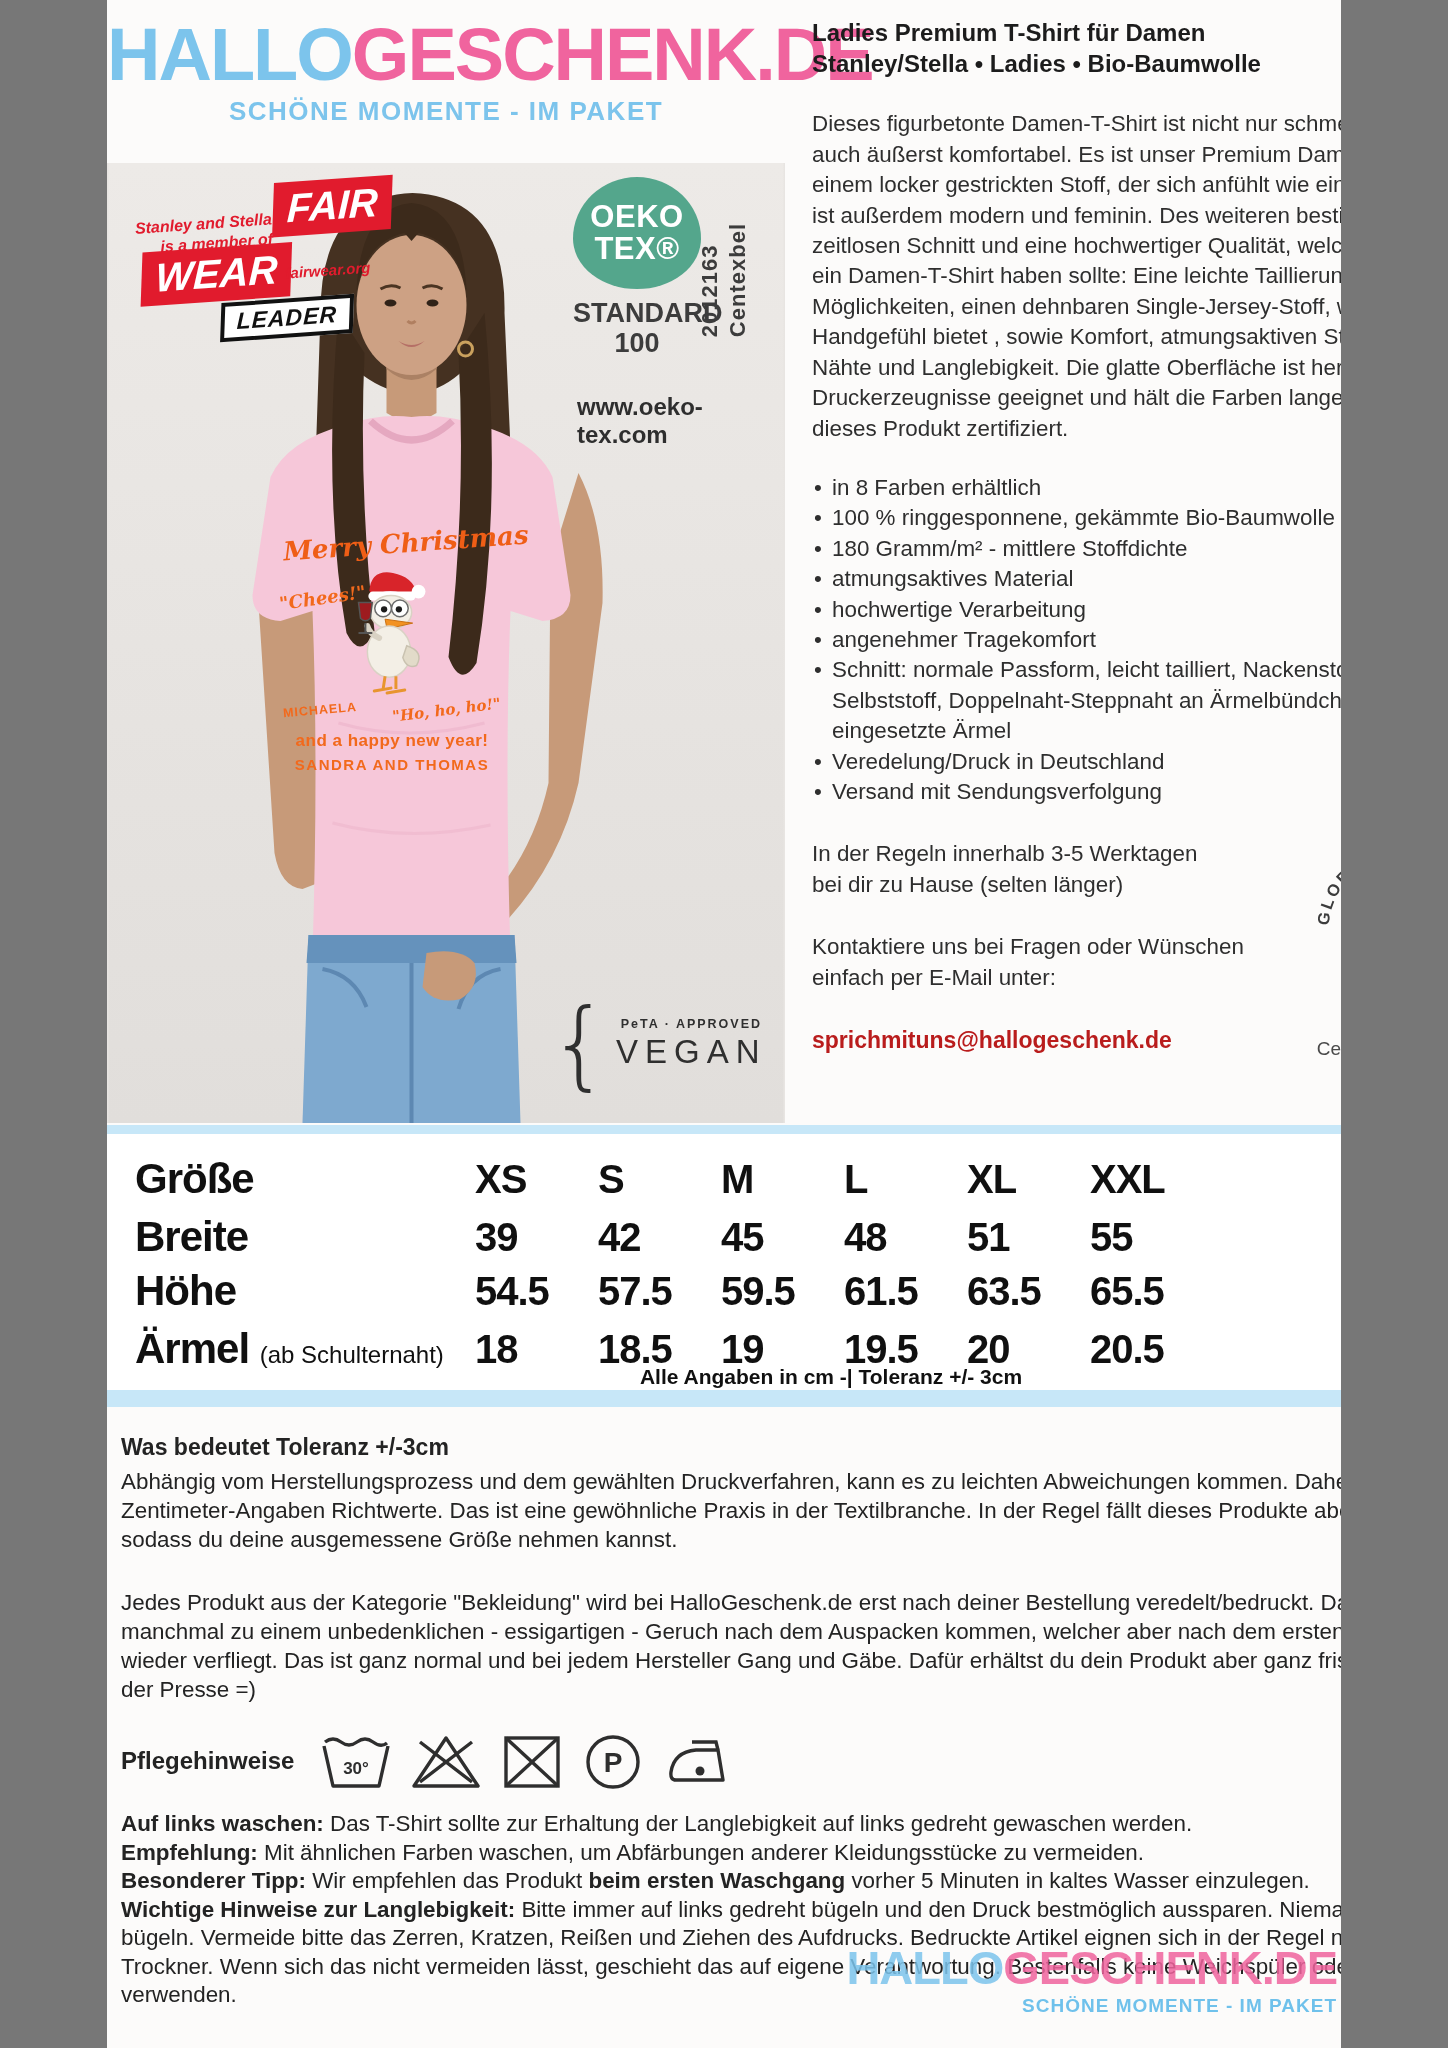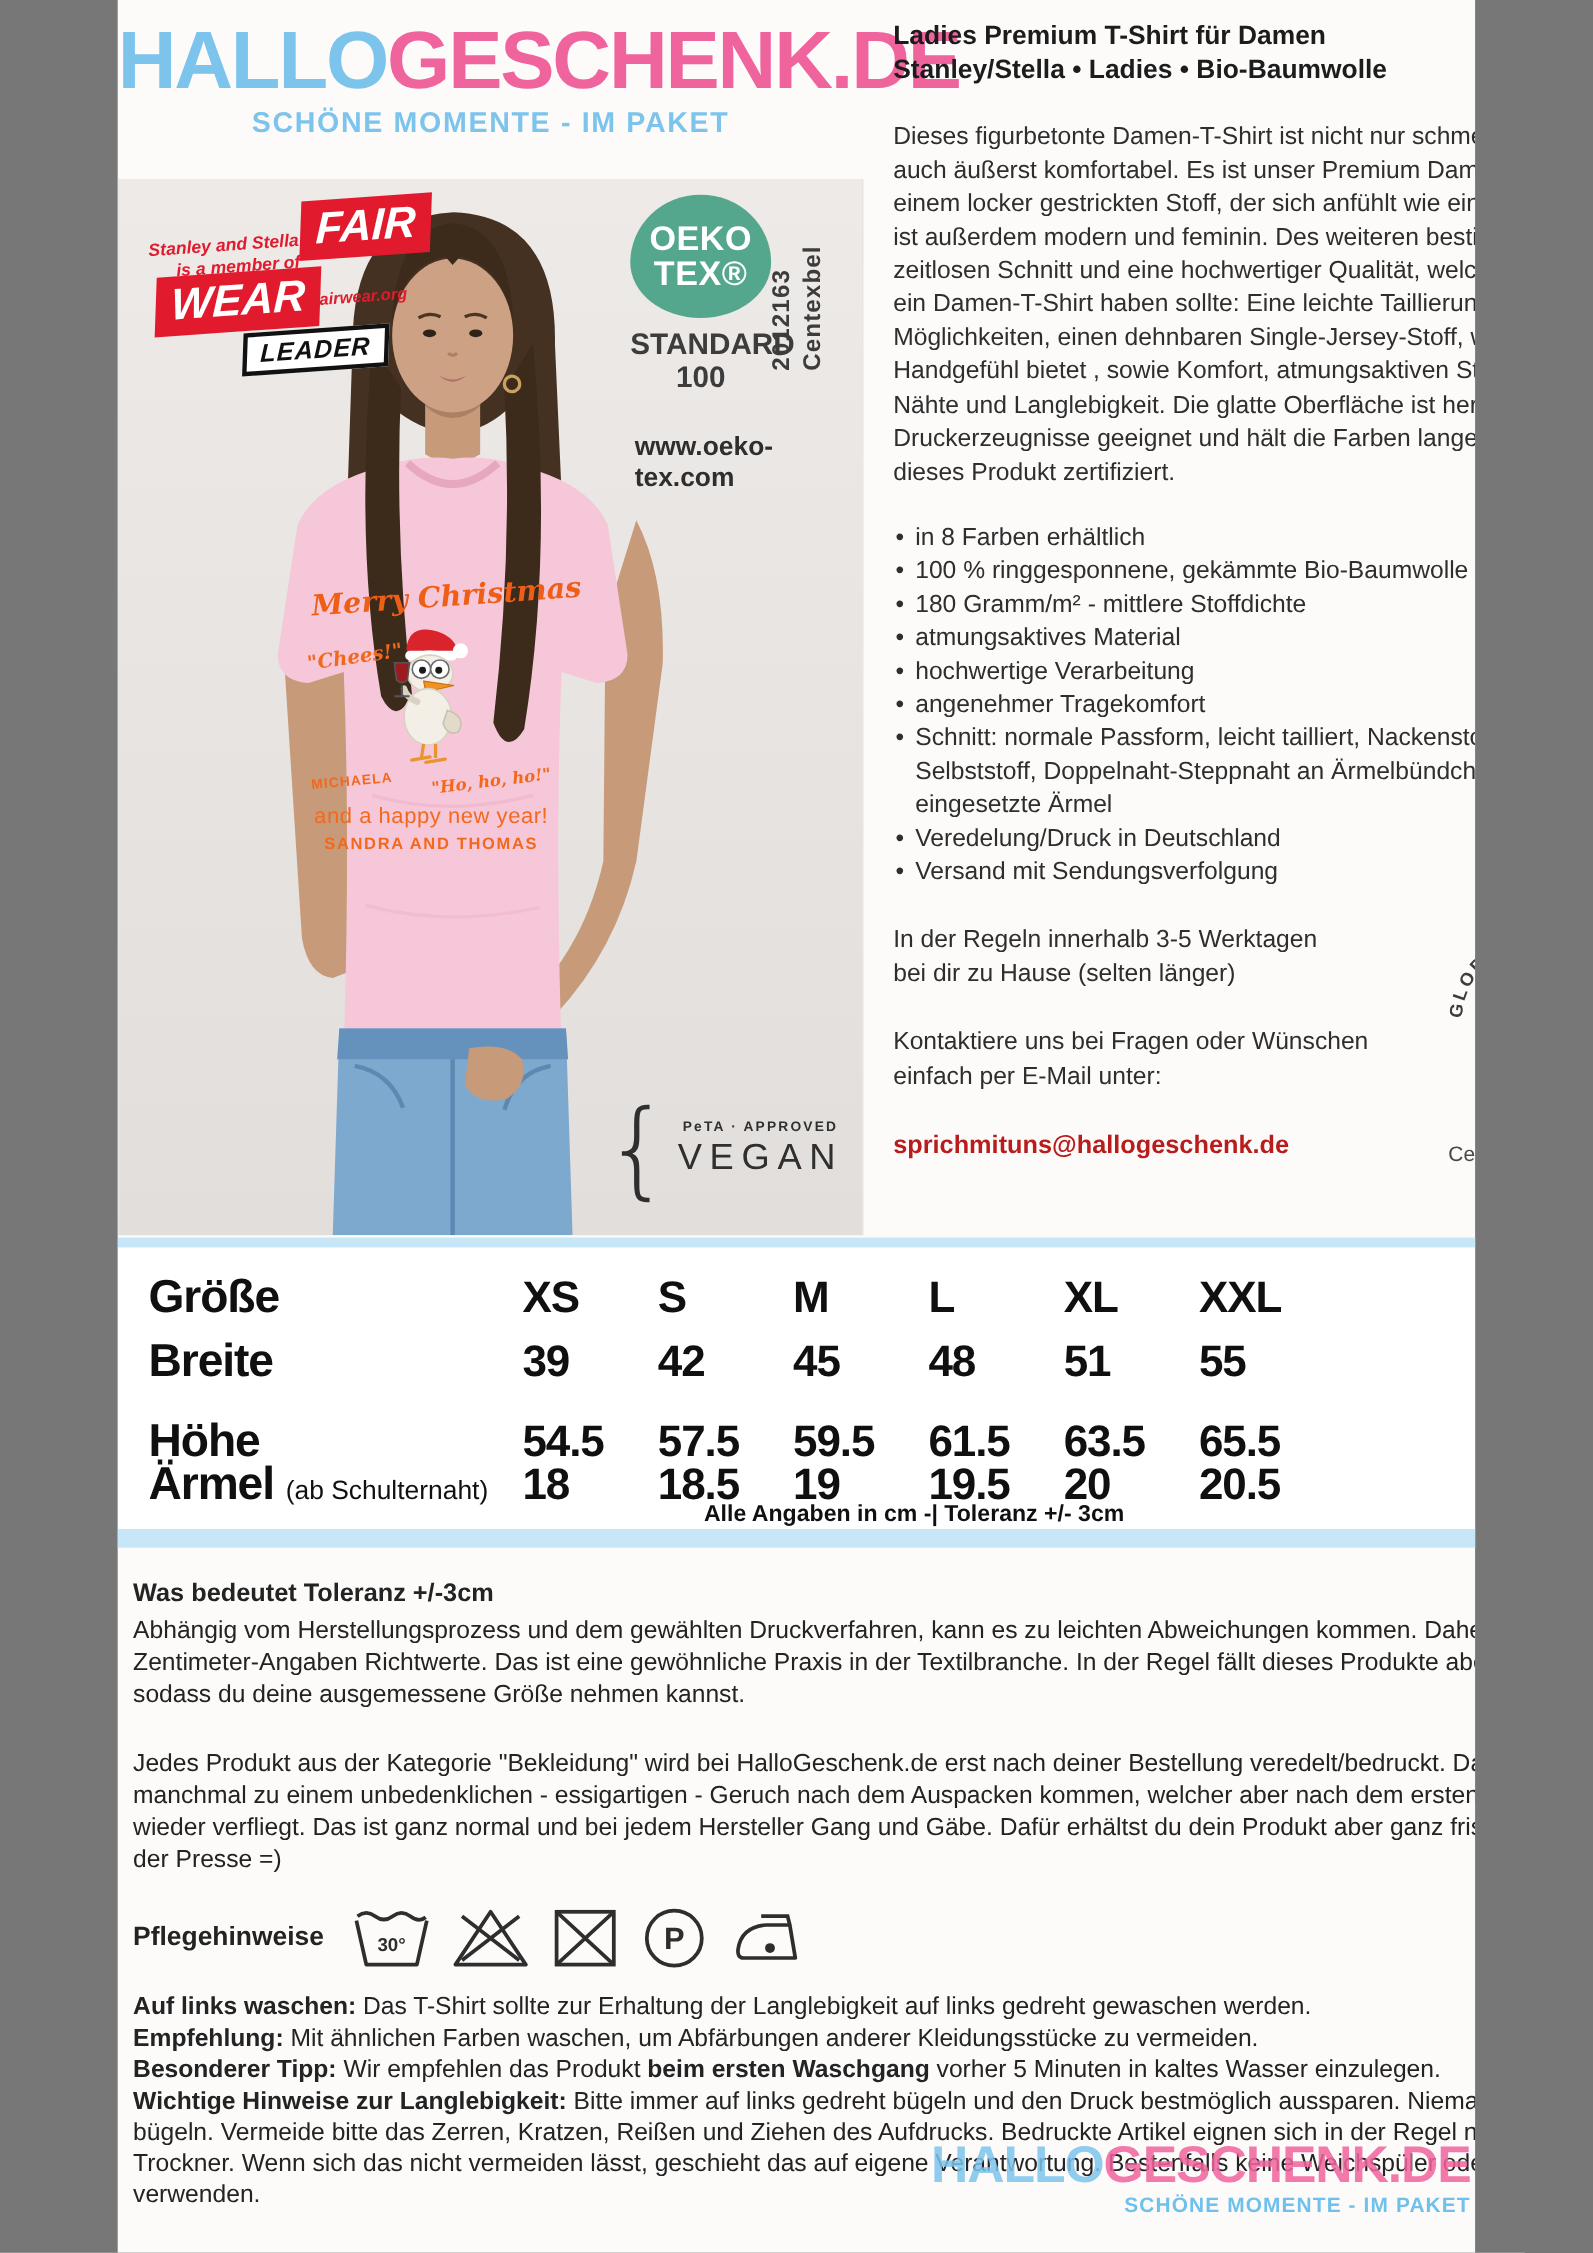--- a/index.html
+++ b/index.html
@@ -43,21 +43,21 @@
   .shirt-print { position:absolute; left:176px; top:366px; width:218px; color:#f2691c; text-align:center; }
   .pr-title { font-family:"DejaVu Serif", serif; font-style:italic; font-weight:700; font-size:26px;
     transform:rotate(-4deg); white-space:nowrap; color:#ef5e16; }
   .pr-bird-row { position:relative; height:128px; margin-top:8px; }
   .pr-cheers { position:absolute; left:-4px; top:20px; font-family:"DejaVu Serif", serif; font-style:italic;
     font-weight:700; font-size:18px; transform:rotate(-8deg); }
   .pr-bird { position:absolute; left:58px; top:0; }
   .pr-names-row { display:flex; justify-content:space-between; align-items:center; margin-top:6px; }
   .pr-michaela { font-size:12.5px; font-weight:700; letter-spacing:1px; transform:rotate(-5deg); }
   .pr-hohoho { font-family:"DejaVu Serif", serif; font-style:italic; font-weight:700; font-size:15px; transform:rotate(-7deg); }
-  .pr-line1 { margin-top:12px; font-size:20px; font-weight:400; letter-spacing:0.5px; white-space:nowrap; }
+  .pr-line1 { margin-top:12px; font-size:17px; font-weight:700; letter-spacing:0.5px; white-space:nowrap; }
   .pr-line2 { margin-top:5px; font-size:15px; font-weight:700; letter-spacing:1.5px; white-space:nowrap; }
   
   .vegan { position:absolute; left:442px; top:838px; display:flex; align-items:center; gap:6px; color:#2f2f2f; }
   .vg-brace { font-family:"DejaVu Sans", sans-serif; font-size:96px; font-weight:200; line-height:0.9; }
   .vg-col { text-align:center; }
   .vg-approved { font-size:12.5px; font-weight:700; letter-spacing:2px; white-space:nowrap; }
   .vg-word { margin-top:2px; font-size:33px; font-weight:400; letter-spacing:7px; }
   
   .product-info { position:absolute; left:705px; top:18px; width:730px; }
   .pi-title, .pi-subtitle { font-size:24px; font-weight:700; color:#1c1c1c; line-height:1.28; }
@@ -271,21 +271,21 @@
     </div>
     <div class="trow" style="top:88px;">
       <span class="lbl">Breite</span>
       <span class="val">39</span>
       <span class="val">42</span>
       <span class="val">45</span>
       <span class="val">48</span>
       <span class="val">51</span>
       <span class="val">55</span>
     </div>
-    <div class="trow" style="top:161px;">
+    <div class="trow" style="top:142px;">
       <span class="lbl">Höhe</span>
       <span class="val">54.5</span>
       <span class="val">57.5</span>
       <span class="val">59.5</span>
       <span class="val">61.5</span>
       <span class="val">63.5</span>
       <span class="val">65.5</span>
     </div>
     <div class="trow" style="top:200px;">
       <span class="lbl"><span>Ärmel</span> <small>(ab Schulternaht)</small></span>

